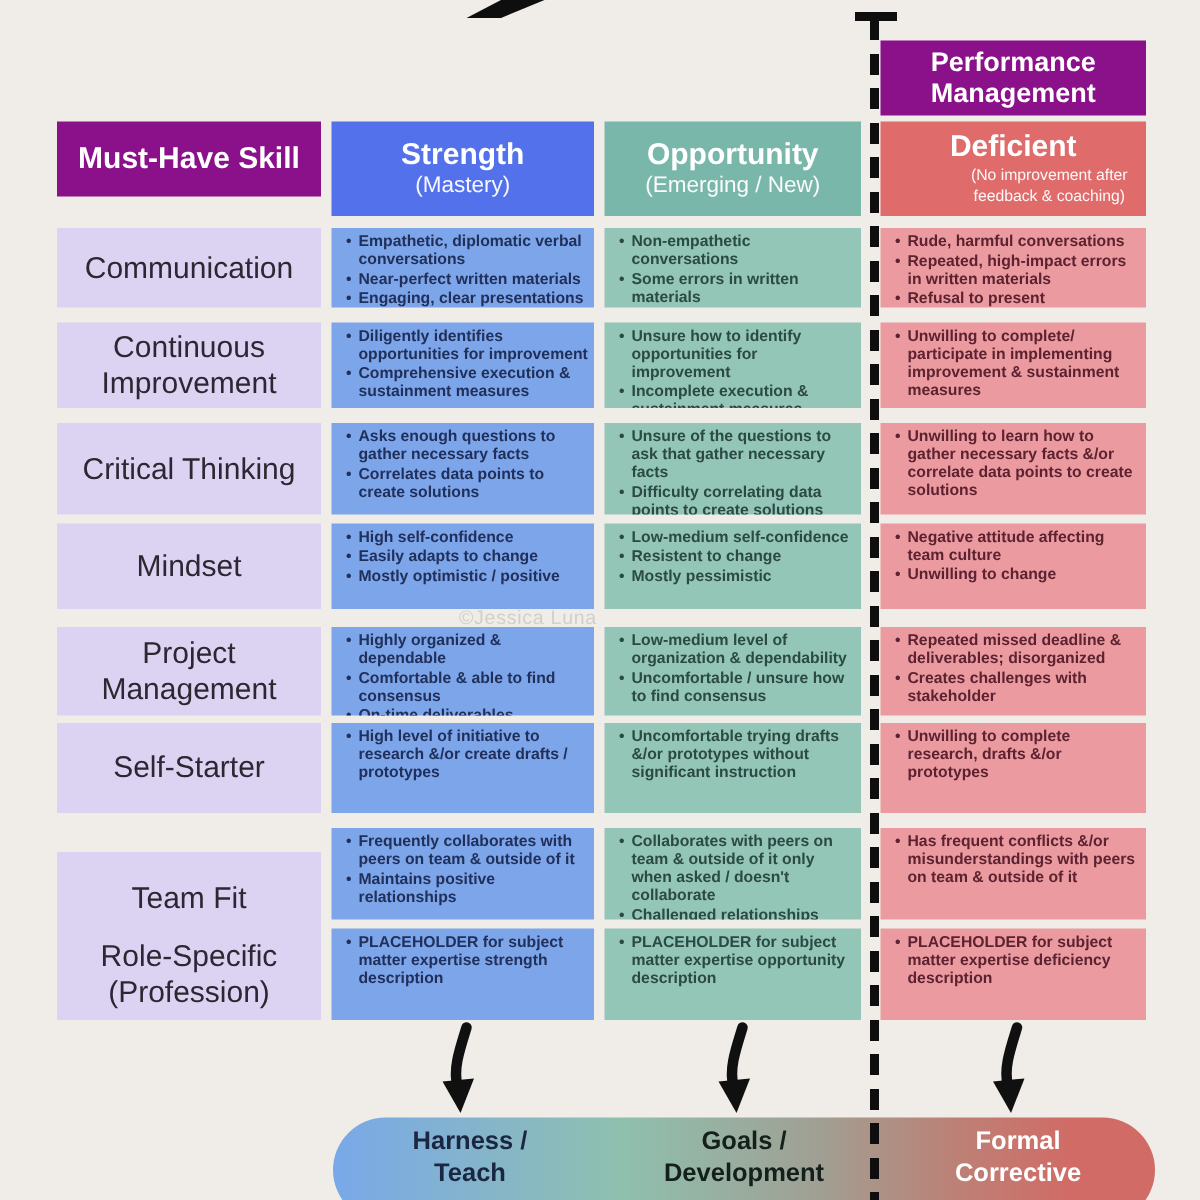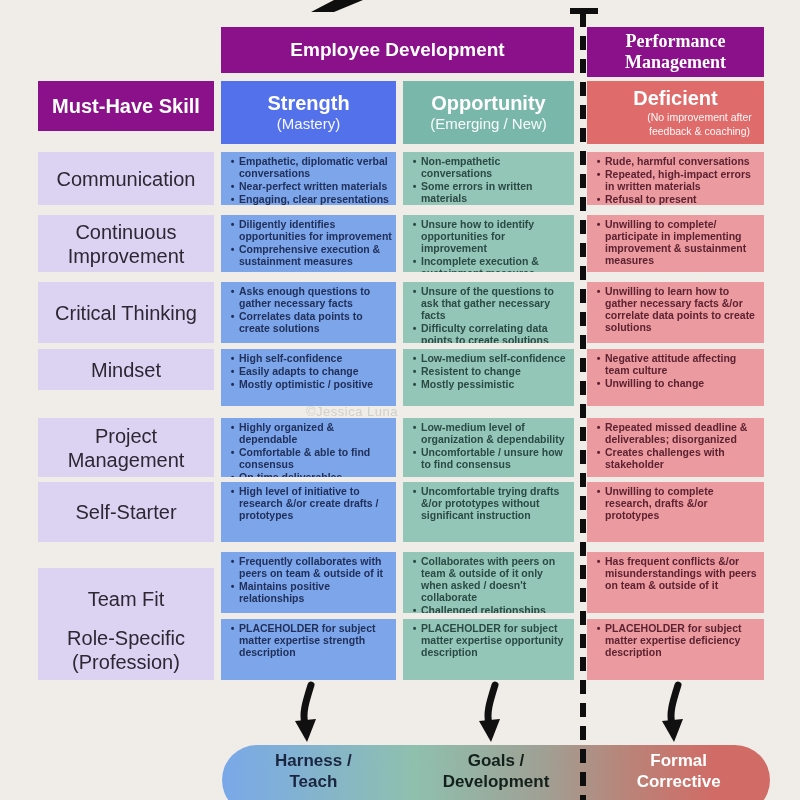--- a/index.html
+++ b/index.html
@@ -12,21 +12,21 @@
   
   .title-stroke{left:0;top:0;width:800px;height:14px;z-index:6;}
   .dash-cap{left:570px;top:8px;width:28px;height:6px;background:#0e0e0e;z-index:6;}
   .dash-line{left:580px;top:13px;width:6px;height:787px;z-index:6;
     background:repeating-linear-gradient(180deg,#0e0e0e 0 14px,transparent 14px 23px);}
 
   
   .banner{background:#8a1189;color:#fff;display:flex;align-items:center;justify-content:center;
     text-align:center;font-weight:bold;z-index:1;}
   .ed-banner{left:221px;top:27px;width:353px;height:46px;font-size:19px;}
-  .pm-banner{left:587px;top:27px;width:177px;height:50px;font-size:18px;line-height:1.18;padding:0 14px;font-family:Liberation Serif, serif;}
+  .pm-banner{left:587px;top:27px;width:177px;height:50px;font-size:18px;line-height:1.18;padding:0 14px;}
 
   
   .subhdr{display:flex;flex-direction:column;align-items:center;justify-content:center;
     text-align:center;color:#fff;z-index:1;}
   .subhdr .t{font-weight:bold;font-size:20px;line-height:1.15;}
   .subhdr .s{font-size:15px;line-height:1.2;color:rgba(255,255,255,.95);}
   .skill-hdr{left:38px;top:81px;width:176px;height:50px;background:#8a1189;}
   .skill-hdr .t{font-size:20px;}
   .strength-hdr{left:221px;top:81px;width:175px;height:63px;background:#5371ea;}
   .opportunity-hdr{left:403px;top:81px;width:171px;height:63px;background:#7ab7ab;}
@@ -63,21 +63,20 @@
 
 <div class="canvas">
 
   <svg class="abs title-stroke">
     <polygon points="334,0 363,0 334,12 311,12" fill="#0e0e0e"></polygon>
   </svg>
 
   <div class="abs dash-cap"></div>
   <div class="abs dash-line"></div>
 
-  <div class="abs banner ed-banner">Employee Development</div>
   <div class="abs banner pm-banner">Performance Management</div>
 
   <div class="abs subhdr skill-hdr">
     <div class="t">Must-Have Skill</div>
   </div>
   <div class="abs subhdr strength-hdr">
     <div class="t">Strength</div>
     <div class="s">(Mastery)</div>
   </div>
   <div class="abs subhdr opportunity-hdr">
@@ -176,21 +175,21 @@
           <span class="mk">•</span>
           <span class="tx">Difficulty correlating data points to create solutions</span>
         </div>
       </div>
       <div class="cell deficient" style="left: 587px; top: 282px; width: 177px; height: 61px;">
         <div class="bullet">
           <span class="mk">•</span>
           <span class="tx">Unwilling to learn how to gather necessary facts &amp;/or correlate data points to create solutions</span>
         </div>
       </div>
-      <div class="cell skill" style="left: 38px; top: 349px; width: 176px; height: 41px;">Mindset</div>
+      <div class="cell skill" style="left: 38px; top: 349px; width: 176px; height: 57px;">Mindset</div>
       <div class="cell strength" style="left: 221px; top: 349px; width: 175px; height: 57px;">
         <div class="bullet">
           <span class="mk">•</span>
           <span class="tx">High self-confidence</span>
         </div>
         <div class="bullet">
           <span class="mk">•</span>
           <span class="tx">Easily adapts to change</span>
         </div>
         <div class="bullet">

